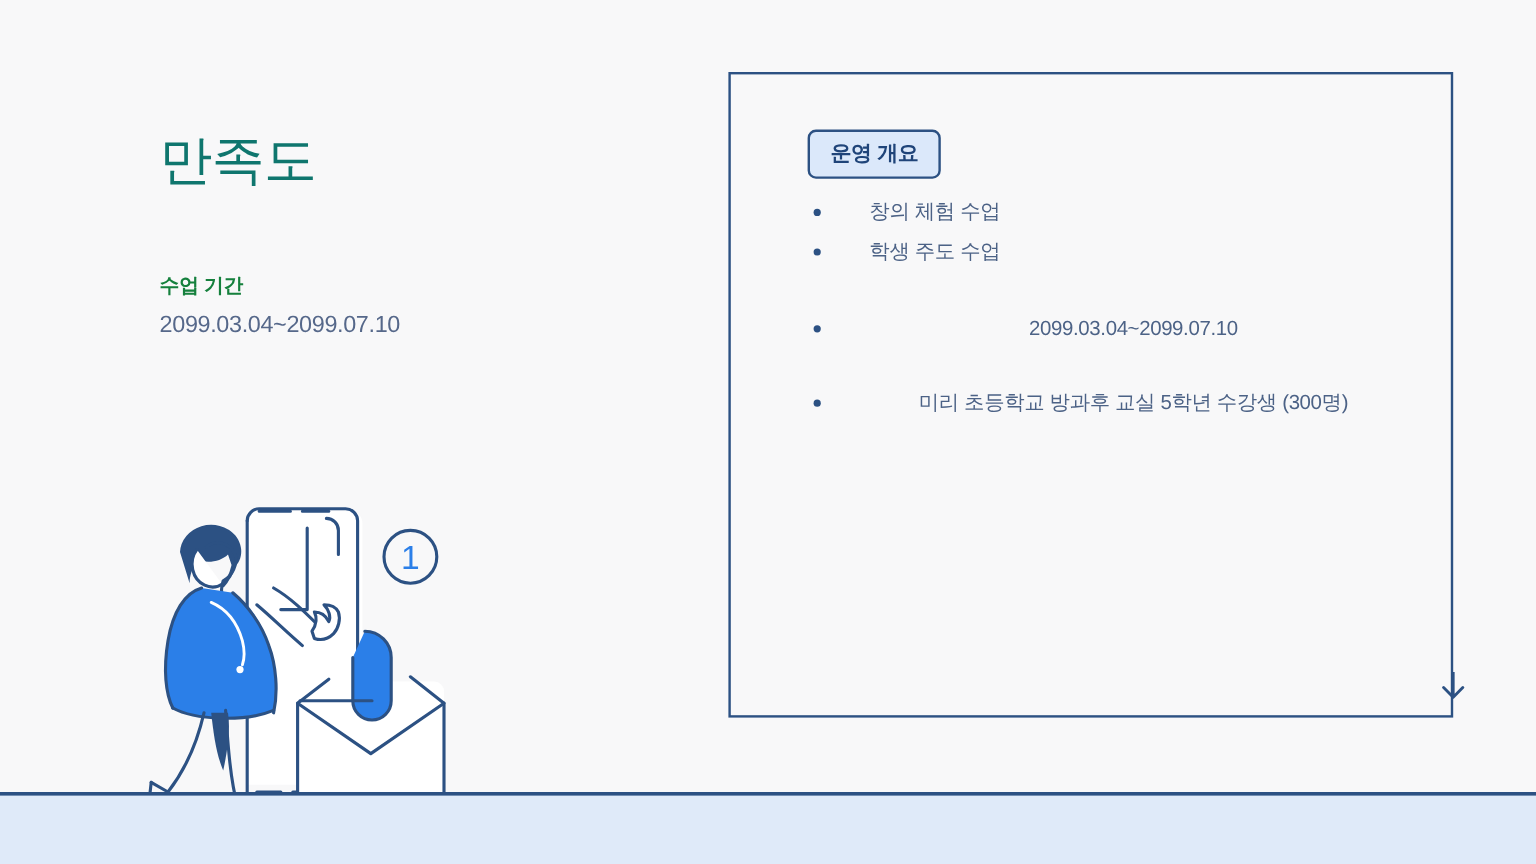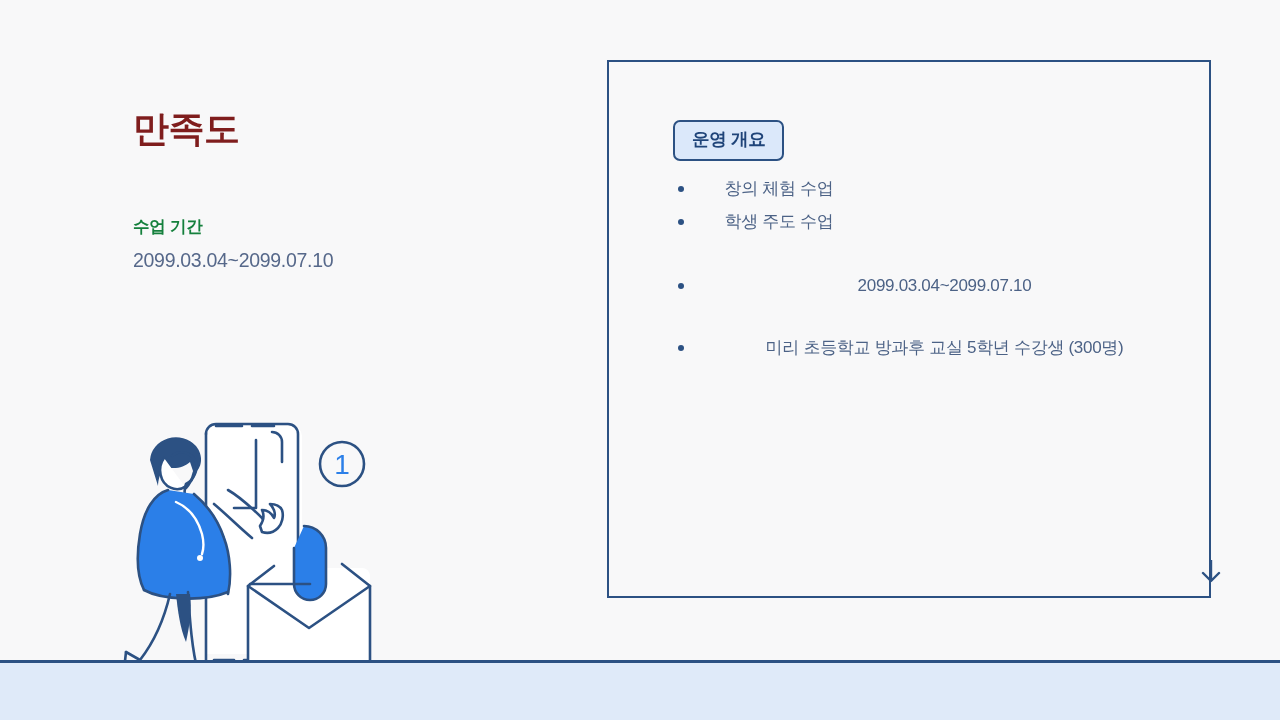--- a/index.html
+++ b/index.html
@@ -14,23 +14,23 @@
   
   .bottom-band{
     position:absolute; left:0; top:660px; width:1280px; height:60px;
     background:#dfeaf9;
     border-top:3px solid #2c5183;
   }
 
   
   .left-col{ position:absolute; left:133px; top:104px; width:420px; }
   .title{
-    color:#7f1d1d;
-    font-size:36px;
-    font-weight:bold;
+    color:#0f766e;
+    font-size:44px;
+    font-weight:normal;
     line-height:1.38;
     letter-spacing:-0.5px;
   }
   .title .line{ display:block; }
   .sub-block{ margin-top:62px; }
   .sub-label{
     color:#15803d;
     font-size:16.5px;
     font-weight:bold;
     letter-spacing:-0.2px;
@@ -54,21 +54,21 @@
     width:604px; height:538px;
     border:2px solid #2c5183;
     background:transparent;
   }
   .panel-arrow{
     position:absolute;
     left:1201px; top:560px;
     width:20px; height:26px;
   }
   .panel-inner{
-    position:absolute; left:673px; top:120px; width:520px;
+    position:absolute; left:673px; top:108px; width:520px;
   }
 
   .badge{
     display:inline-block;
     background:#dbe8fa;
     border:2px solid #2c5183;
     border-radius:7px;
     color:#1f4479;
     font-size:17.5px;
     font-weight:bold;

